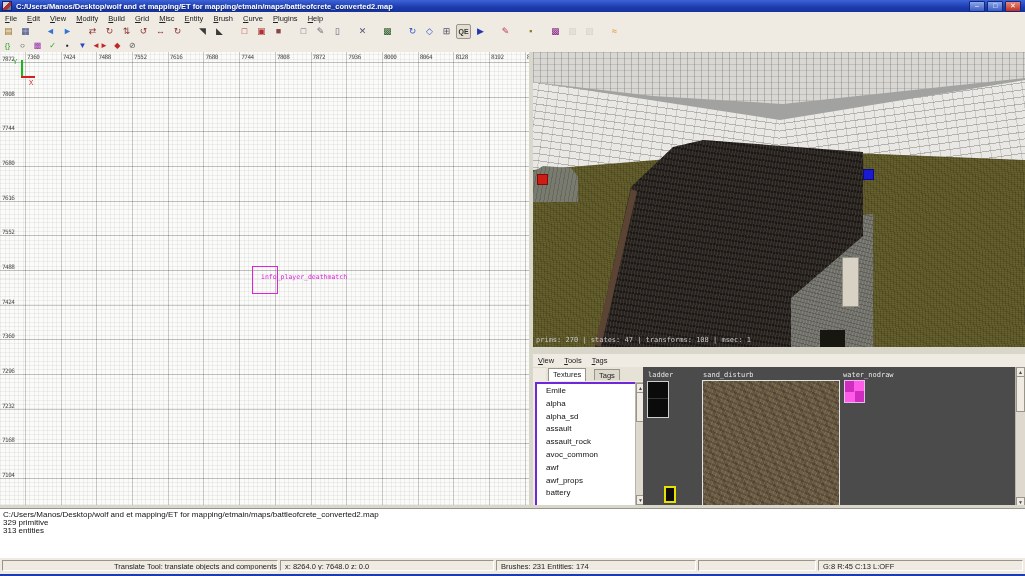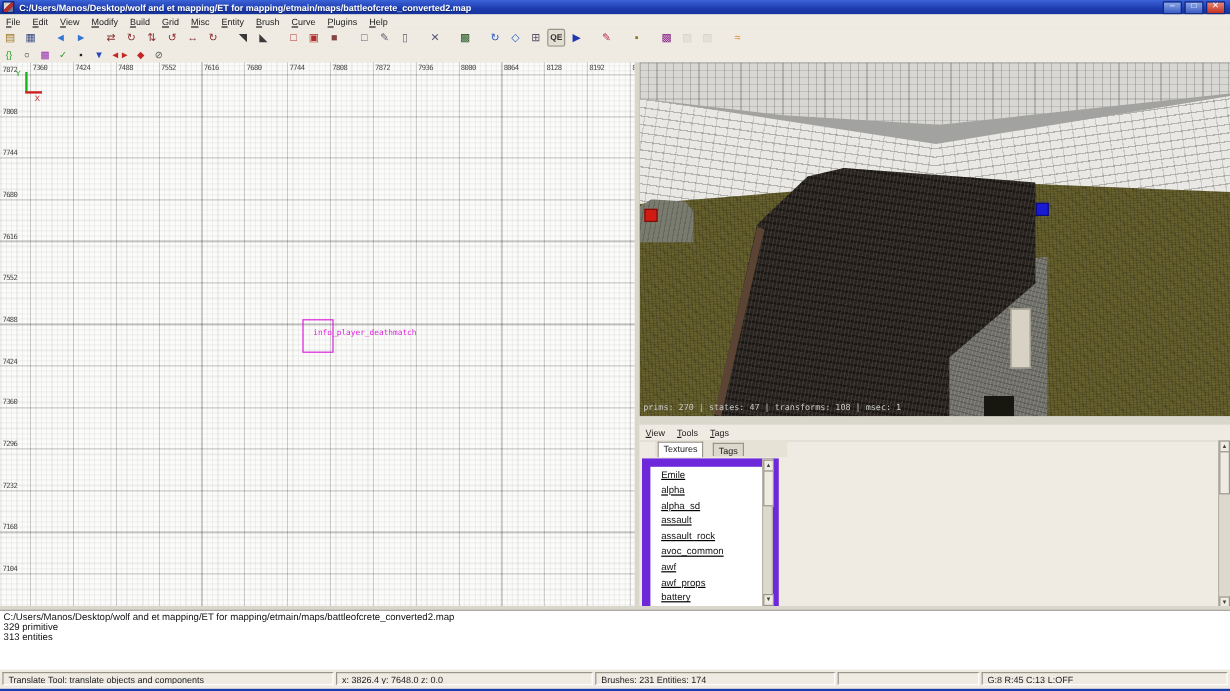--- a/index.html
+++ b/index.html
@@ -100,21 +100,21 @@
   .tex-menubar{position:absolute;left:0;top:0;width:492px;height:13px;display:flex;align-items:center;
     background:#efebe2;border-bottom:1px solid #ddd9cd;}
   .tex-menu-item{font-size:7.5px;color:#222;padding:0 5px;}
   .tex-tabs{position:absolute;left:13px;top:13px;width:110px;height:14px;background:#e6e2d6;}
   .tab{position:absolute;top:1px;height:12px;font-size:7.5px;color:#222;padding:1px 4px 0 4px;
     border:1px solid #9a958a;border-bottom:none;background:#dcd8cc;box-sizing:border-box;}
   .tab.active{background:#fff;height:13px;z-index:2;}
   .tab:nth-child(1){left:2px;}
   .tab:nth-child(2){left:48px;top:2px;height:11px;}
   .folder-list{position:absolute;left:2px;top:28px;width:100px;height:124px;background:#fff;
-    border:7px solid #6d28d9;overflow:hidden;text-decoration:underline;}
+    border:2px solid #6d28d9;overflow:hidden;}
   .folder-item{font-size:8px;color:#111;padding:2px 0 2px 9px;height:8.8px;}
   .list-scroll{position:absolute;left:102px;top:28px;width:9px;height:124px;background:#ddd9ce;
     border:1px solid #b8b4a8;box-sizing:border-box;}
   .scroll-arrow{position:absolute;left:0;width:7px;height:8px;background:#efebe2;border:1px solid #9a958a;
     font-size:5px;line-height:8px;text-align:center;color:#444;}
   .scroll-thumb{position:absolute;left:0;width:7px;background:#efebe2;border:1px solid #9a958a;}
   .tex-pane{position:absolute;left:110px;top:13px;width:372px;height:140px;background:#4b4b4b;overflow:hidden;}
   .tex-label{position:absolute;font-size:7px;color:#e6e6e6;font-family:"DejaVu Sans Mono",monospace;white-space:nowrap;}
   .thumb-ladder{position:absolute;left:4px;top:14px;width:20px;height:35px;background:#0b0b0b;
     border:1px solid #cfcfcf;}
@@ -290,34 +290,43 @@
       <div class="folder-item">avoc_common</div>
       <div class="folder-item">awf</div>
       <div class="folder-item">awf_props</div>
       <div class="folder-item">battery</div>
     </div>
   <div class="list-scroll">
     <div class="scroll-arrow" style="top:0;">▲</div>
     <div class="scroll-thumb" style="top:9px;height:28px;"></div>
     <div class="scroll-arrow" style="bottom:0;">▼</div>
   </div>
+  <div class="tex-pane">
+    <div class="tex-label" style="left:5px;top:4px;">ladder</div>
+    <div class="thumb-ladder"></div>
+    <div class="thumb-marker"></div>
+    <div class="tex-label" style="left:60px;top:4px;">sand_disturb</div>
+    <div class="thumb-sand"></div>
+    <div class="tex-label" style="left:200px;top:4px;">water_nodraw</div>
+    <div class="thumb-water"></div>
+  </div>
   <div class="pane-scroll">
     <div class="scroll-arrow" style="top:0;">▲</div>
     <div class="scroll-thumb" style="top:9px;height:34px;"></div>
     <div class="scroll-arrow" style="bottom:0;">▼</div>
   </div>
 </div>
 
 <div class="consplit"></div>
 <div class="console" id="console">
     <div class="console-line">C:/Users/Manos/Desktop/wolf and et mapping/ET for mapping/etmain/maps/battleofcrete_converted2.map</div>
     <div class="console-line">329 primitive</div>
     <div class="console-line">313 entities</div>
   </div>
 
 <div class="statusbar">
-  <div class="status-seg" style="left:2px;width:276px;">Translate Tool: translate objects and components</div>
-  <div class="status-seg" style="left:280px;width:214px;">x:  3826.4  y:  7648.0  z:    0.0</div>
+  <div class="status-seg" style="left:2px;width:276px;text-align:right;">Translate Tool: translate objects and components</div>
+  <div class="status-seg" style="left:280px;width:214px;">x:  8264.0  y:  7648.0  z:    0.0</div>
   <div class="status-seg" style="left:496px;width:200px;">Brushes: 231 Entities: 174</div>
   <div class="status-seg" style="left:698px;width:118px;"></div>
   <div class="status-seg" style="left:818px;width:205px;">G:8  R:45  C:13  L:OFF</div>
 </div>
 <div class="frame-bottom"></div>
 
 </body></html>

